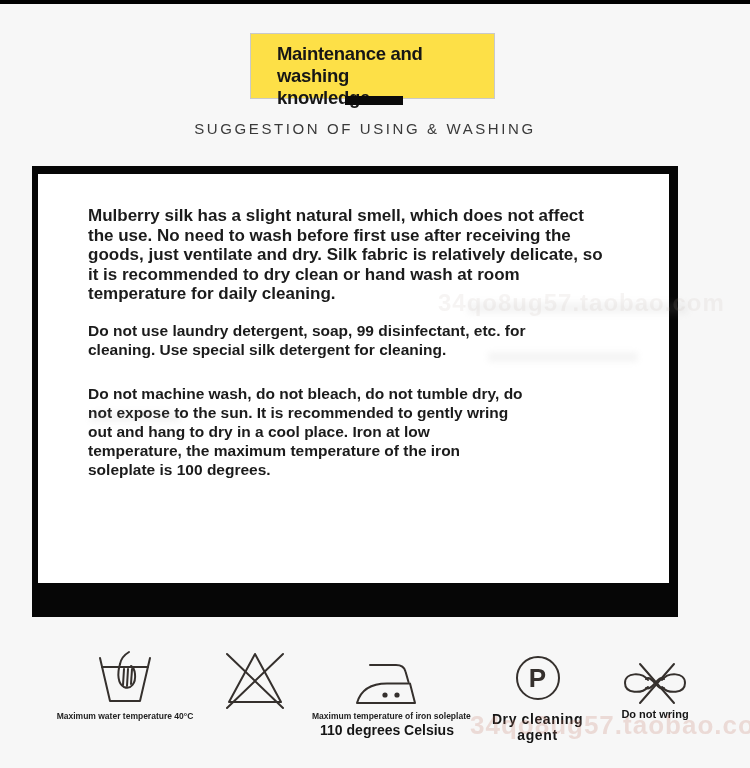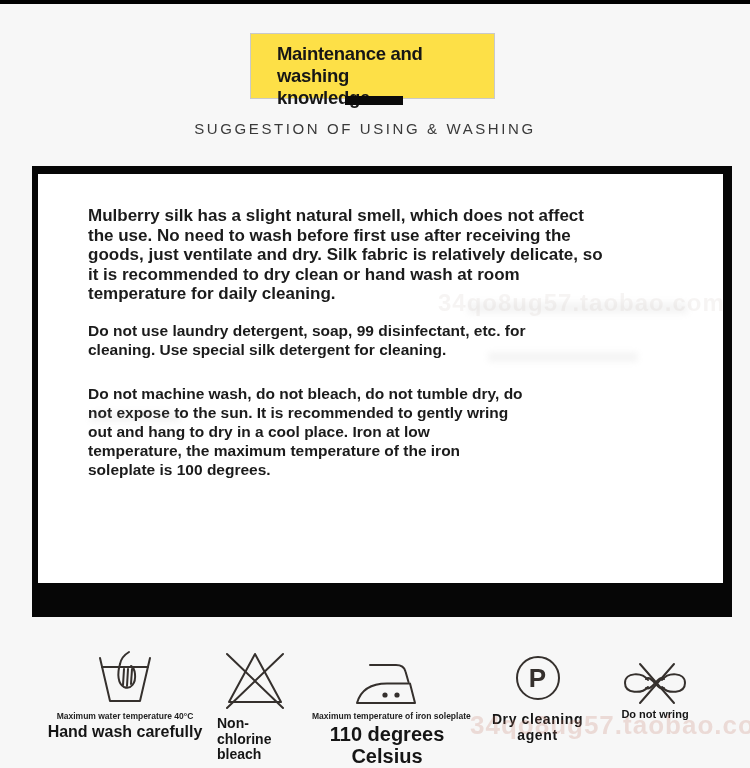--- a/index.html
+++ b/index.html
@@ -22,21 +22,21 @@
     letter-spacing:-0.3px;white-space:pre-line;
   }
   .title-underline{
     position:absolute;left:345px;top:96px;width:58px;height:9px;background:#0a0a0a;
   }
   .subtitle{
     position:absolute;left:0;top:120px;width:730px;text-align:center;
     font-size:15px;color:#3a3a3a;letter-spacing:2.6px;font-weight:400;
   }
   .care-box{
-    position:absolute;left:32px;top:166px;width:700px;height:451px;
+    position:absolute;left:32px;top:166px;width:646px;height:451px;
     box-sizing:border-box;background:#ffffff;
     border-style:solid;border-color:#060606;
     border-width:8px 9px 34px 6px;
   }
   .care-box-inner{
     position:absolute;left:50px;top:32px;right:30px;
   }
   .para{white-space:pre-line;font-weight:bold;color:#1b1b1b;margin:0;}
   .para.large{font-size:17px;line-height:19.5px;margin-bottom:17px;}
   .para.small{font-size:13px;line-height:16px;margin-bottom:21px;}
@@ -53,21 +53,21 @@
   .icon-holder{display:flex;justify-content:center;align-items:flex-end;}
   .icon-holder svg{display:block;}
   .icon-note{
     font-size:8.5px;font-weight:bold;color:#222;margin-top:5px;white-space:nowrap;
   }
   .icon-label{
     font-size:16px;font-weight:bold;color:#151515;margin-top:2px;white-space:pre-line;
     line-height:1.12;
   }
   .col-bleach .icon-label{text-align:left;font-size:14px;margin-left:10px;margin-top:6px;}
-  .col-iron .icon-label{font-size:20px;}
+  .col-iron .icon-label{font-size:14px;}
   .col-dry .icon-label{font-size:14px;letter-spacing:0.6px;margin-top:12px;}
   .col-wring .icon-label{font-size:11px;margin-top:2px;}
   .p-circle{
     width:44px;height:44px;border:2.5px solid #35302d;border-radius:50%;
     display:flex;align-items:center;justify-content:center;margin:0 auto;
     box-sizing:border-box;background:transparent;
   }
   .p-letter{font-size:26px;font-weight:bold;color:#35302d;line-height:1;}
   .watermark{
     position:absolute;left:470px;top:710px;width:290px;
@@ -117,33 +117,30 @@
         <polyline points="7,10 17,53 47,53 57,10"></polyline>
         <line x1="9" y1="19" x2="55" y2="19"></line>
         <path d="M36,4 C31,7 28,11 27,16"></path>
         <path d="M27,16 C24,26 25,36 31,39 C38,42 43,35 42,26 C41.5,22 40,19 38,18"></path>
         <line x1="31" y1="21" x2="30" y2="37"></line>
         <line x1="35" y1="21" x2="34" y2="38"></line>
         <line x1="39" y1="21" x2="38" y2="36"></line>
       </svg>
     </div>
     <div class="icon-note">Maximum water temperature 40°C</div>
-    <div class="icon-label">Hand wash carefully</div>
   </div>
 
   <div class="col col-bleach" style="left:207px;top:646px;width:95px;">
     <div class="icon-holder">
       <svg width="66" height="64" viewBox="0 0 66 64" fill="none" stroke="#35302d" stroke-width="2" stroke-linecap="round" stroke-linejoin="round">
         <path d="M33,8 L59,56 L7,56 Z"></path>
         <line x1="5" y1="8" x2="61" y2="62"></line>
         <line x1="61" y1="8" x2="5" y2="62"></line>
       </svg>
     </div>
-    <div class="icon-label">Non-chlorine
-bleach</div>
   </div>
 
   <div class="col col-iron" style="left:312px;top:658px;width:150px;">
     <div class="icon-holder">
       <svg width="66" height="48" viewBox="0 0 66 48" fill="none" stroke="#35302d" stroke-width="2" stroke-linecap="round" stroke-linejoin="round">
         <path d="M16,7 L42,7 C48,7 50.5,9.5 51.5,13.5 L54.5,24"></path>
         <path d="M3,45 C7,31 18,25.5 33,25.5 L56,25.5 L61,45 Z"></path>
         <circle cx="31" cy="37" r="2.6" fill="#35302d" stroke="none"></circle>
         <circle cx="43" cy="37" r="2.6" fill="#35302d" stroke="none"></circle>
       </svg>

